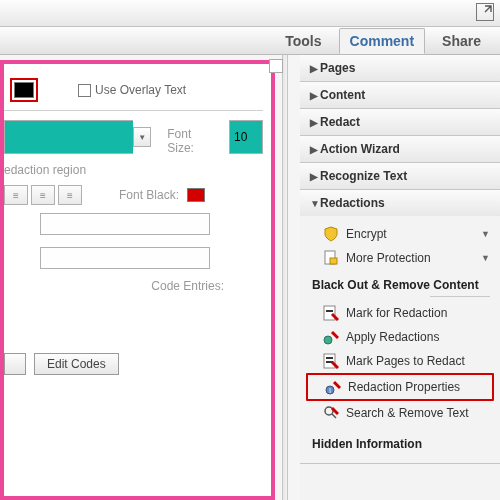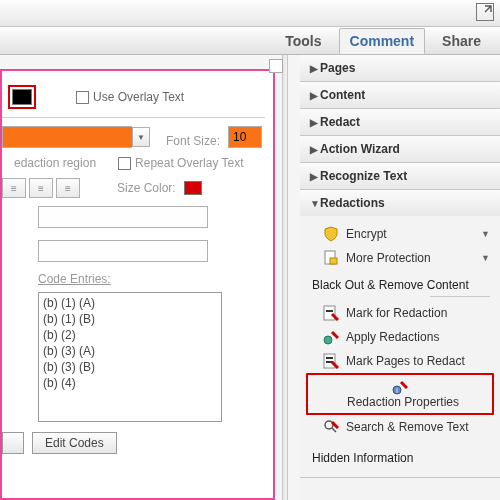--- a/index.html
+++ b/index.html
@@ -2,45 +2,45 @@
 <html><head>
 <meta charset="utf-8">
 <style>
 * { box-sizing: border-box; margin: 0; padding: 0; }
 body { font-family: Tahoma, Arial, sans-serif; font-size: 12px; color: #333; background: #f5f5f5; width: 500px; height: 500px; overflow: hidden; position: relative; }
 .topbar { position: absolute; top: 0; left: 0; right: 0; height: 27px; background: linear-gradient(#fdfdfd,#e7e7e7); border-bottom: 1px solid #c2c2c2; }
 .fullscreen-icon { position: absolute; top: 3px; right: 6px; width: 18px; height: 18px; }
 .tabbar { position: absolute; top: 27px; left: 0; right: 0; height: 28px; background: linear-gradient(#fdfdfd,#e2e2e2); border-bottom: 1px solid #b9b9b9; display: flex; justify-content: flex-end; align-items: center; padding-right: 8px; gap: 6px; font-size: 14px; font-weight: bold; }
 .tab { padding: 4px 10px; color: #555; border: 1px solid transparent; border-radius: 2px 2px 0 0; }
 .tab.active { color: #3a6ea5; background: #f3f3f3; border: 1px solid #b9b9b9; border-bottom-color: #f3f3f3; }
-.leftpane { position: absolute; top: 69px; left: 0; width: 275px; bottom: 0; background: #fff; border: 2px solid #ec4899; padding: 14px 8px 8px 0; }
+.leftpane { position: absolute; top: 60px; left: 0; width: 275px; bottom: 0; background: #fff; border: 4px solid #ec4899; padding: 14px 8px 8px 0; }
 .row { display: flex; align-items: center; margin-bottom: 8px; }
 .redbox { border: 2px solid #d40000; padding: 2px; display: inline-flex; align-items: center; }
 .colorwell { width: 20px; height: 16px; border: 1px solid #7a7a7a; background: #000; }
 .cb { width: 13px; height: 13px; border: 1px solid #7a7a7a; background: #fff; margin-right: 4px; display: inline-block; }
 .sep { height: 1px; background: #d0d0d0; margin: 8px 0; }
 .label { color: #666; font-size: 12px; }
 .dimlabel { color: #999; }
-.input { border: 1px solid #b0b0b0; background: #f97316; height: 22px; padding: 0 4px; font-size: 12px; }
+.input { border: 1px solid #b0b0b0; background: #14b8a6; height: 34px; padding: 0 4px; font-size: 12px; }
 .arrowbox { width: 18px; height: 20px; border: 1px solid #b0b0b0; background: linear-gradient(#fff,#e8e8e8); display: flex; align-items: center; justify-content: center; font-size: 8px; color: #666; }
 .alignbtn { width: 24px; height: 20px; border: 1px solid #b0b0b0; background: linear-gradient(#fcfcfc,#eaeaea); margin-right: 3px; display: inline-flex; align-items: center; justify-content: center; font-size: 10px; color: #888; }
 .colorswatch { width: 18px; height: 14px; border: 1px solid #7a7a7a; background: #d40000; }
 .txtfield { width: 170px; height: 22px; border: 1px solid #b0b0b0; background: #fefefe; margin-left: 36px; }
 .listbox { width: 184px; height: 130px; border: 1px solid #9a9a9a; background: #fff; margin-left: 36px; overflow: auto; font-size: 12px; padding: 2px; }
 .listbox div { padding: 1px 2px; color: #444; }
-.btn { height: 22px; border: 1px solid #9a9a9a; background: linear-gradient(#fdfdfd,#e7e7e7); font-size: 12px; color: #444; padding: 0 12px; }
+.btn { height: 22px; border: 1px solid #9a9a9a; background: linear-gradient(#fdfdfd,#e7e7e7); font-size: 12px; color: #444; padding: 0 12px; margin-top: 44px; }
 .rightpane { position: absolute; top: 55px; left: 300px; right: 0; bottom: 0; background: #f3f3f3; }
 .accordion { border-bottom: 1px solid #c6c6c6; }
 .acc-head { display: flex; align-items: center; padding: 6px 10px; font-size: 12px; font-weight: bold; color: #333; background: linear-gradient(#fbfbfb,#e8e8e8); cursor: pointer; }
 .acc-head .tri { width: 10px; font-size: 10px; color: #555; }
 .acc-body { padding: 6px 0 8px 0; }
 .menuitem { display: flex; align-items: center; padding: 4px 10px 4px 22px; cursor: pointer; font-size: 12px; color: #333; }
 .menuitem .ic { width: 18px; height: 16px; margin-right: 6px; display: inline-flex; align-items: center; justify-content: center; }
 .menuitem .chev { margin-left: auto; font-size: 9px; color: #666; }
-.subheader { font-weight: normal; color: #222; padding: 8px 10px 4px 12px; }
+.subheader { font-weight: bold; color: #222; padding: 8px 10px 4px 12px; }
 .subrule { height: 1px; background: #c9c9c9; margin: 0 10px 4px 130px; }
 .highlight { border: 2px solid #d40000; border-radius: 1px; margin: 0 6px; }
 .vline { position: absolute; top: 55px; bottom: 0; left: 282px; width: 6px; background: linear-gradient(to right,#e6e6e6,#f2f2f2); border-left: 1px solid #c6c6c6; border-right: 1px solid #c6c6c6; }
 .vline-thumb { position: absolute; top: 4px; left: -14px; width: 14px; height: 14px; border: 1px solid #aaa; background: #fff; }
 svg { display: block; }
 </style>
 </head>
 <body>
 
 <div class="topbar">
@@ -70,51 +70,39 @@
   </div>
   <div class="sep"></div>
 
   <div class="row" style="justify-content:flex-start; padding-left:0;">
     <div class="input" style="width:130px; border-right:none;"></div>
     <div class="arrowbox">▼</div>
     <span class="dimlabel" style="margin:8px 8px 0 16px;">Font Size:</span>
     <input class="input" style="width: 34px;" value="10">
   </div>
 
-  <div class="row" style="gap:22px; padding-left:12px;">
+  <div class="row" style="gap:34px; padding-left:0;">
     <span class="dimlabel">edaction region</span>
-    <span style="display:flex;align-items:center;">
-      <span class="cb"></span>
-      <span class="dimlabel">Repeat Overlay Text</span>
-    </span>
   </div>
 
   <div class="row" style="padding-left:0;">
     <span class="alignbtn">≡</span>
     <span class="alignbtn">≡</span>
     <span class="alignbtn">≡</span>
-    <span class="dimlabel" style="margin:0 8px 0 34px;">Size Color:</span>
+    <span class="dimlabel" style="margin:0 8px 0 34px;">Font Black:</span>
     <span class="colorswatch"></span>
   </div>
 
   <div class="txtfield"></div>
   <div style="height:12px;"></div>
   <div class="txtfield"></div>
 
   <div style="height:10px;"></div>
-  <div class="dimlabel" style="text-align:left; width:184px; margin-left:36px;text-decoration:underline;">Code Entries:</div>
+  <div class="dimlabel" style="text-align:right; width:184px; margin-left:36px;">Code Entries:</div>
   <div style="height:6px;"></div>
-  <div class="listbox">
-    <div>(b) (1) (A)</div>
-    <div>(b) (1) (B)</div>
-    <div>(b) (2)</div>
-    <div>(b) (3) (A)</div>
-    <div>(b) (3) (B)</div>
-    <div>(b) (4)</div>
-  </div>
 
   <div class="row" style="margin-top:10px; padding-left:0; gap:8px;">
     <button class="btn" style="width:22px; padding:0;"></button>
     <button class="btn">Edit Codes</button>
   </div>
 </div>
 
 <div class="vline">
   <span class="vline-thumb"></span>
 </div>
@@ -205,21 +193,21 @@
               <rect x="1" y="1" width="11" height="14" fill="#fff" stroke="#888"></rect>
               <rect x="3" y="4" width="7" height="2" fill="#333"></rect>
               <rect x="3" y="8" width="7" height="2" fill="#333"></rect>
               <path d="M9 9 L15 15" stroke="#c00" stroke-width="3"></path>
             </svg>
           </span>
         <span>Mark Pages to Redact</span>
       </div>
 
       <div class="highlight">
-        <div class="menuitem" style="padding-left:16px;flex-direction:column;">
+        <div class="menuitem" style="padding-left:16px;">
           <span class="ic">
               <svg width="16" height="16" viewBox="0 0 16 16">
                 <circle cx="5" cy="11" r="4" fill="#68c" stroke="#357"></circle>
                 <text x="5" y="14" font-size="7" text-anchor="middle" fill="#fff">i</text>
                 <path d="M9 3 L15 9" stroke="#c00" stroke-width="3"></path>
               </svg>
             </span>
           <span>Redaction Properties</span>
         </div>
       </div>

